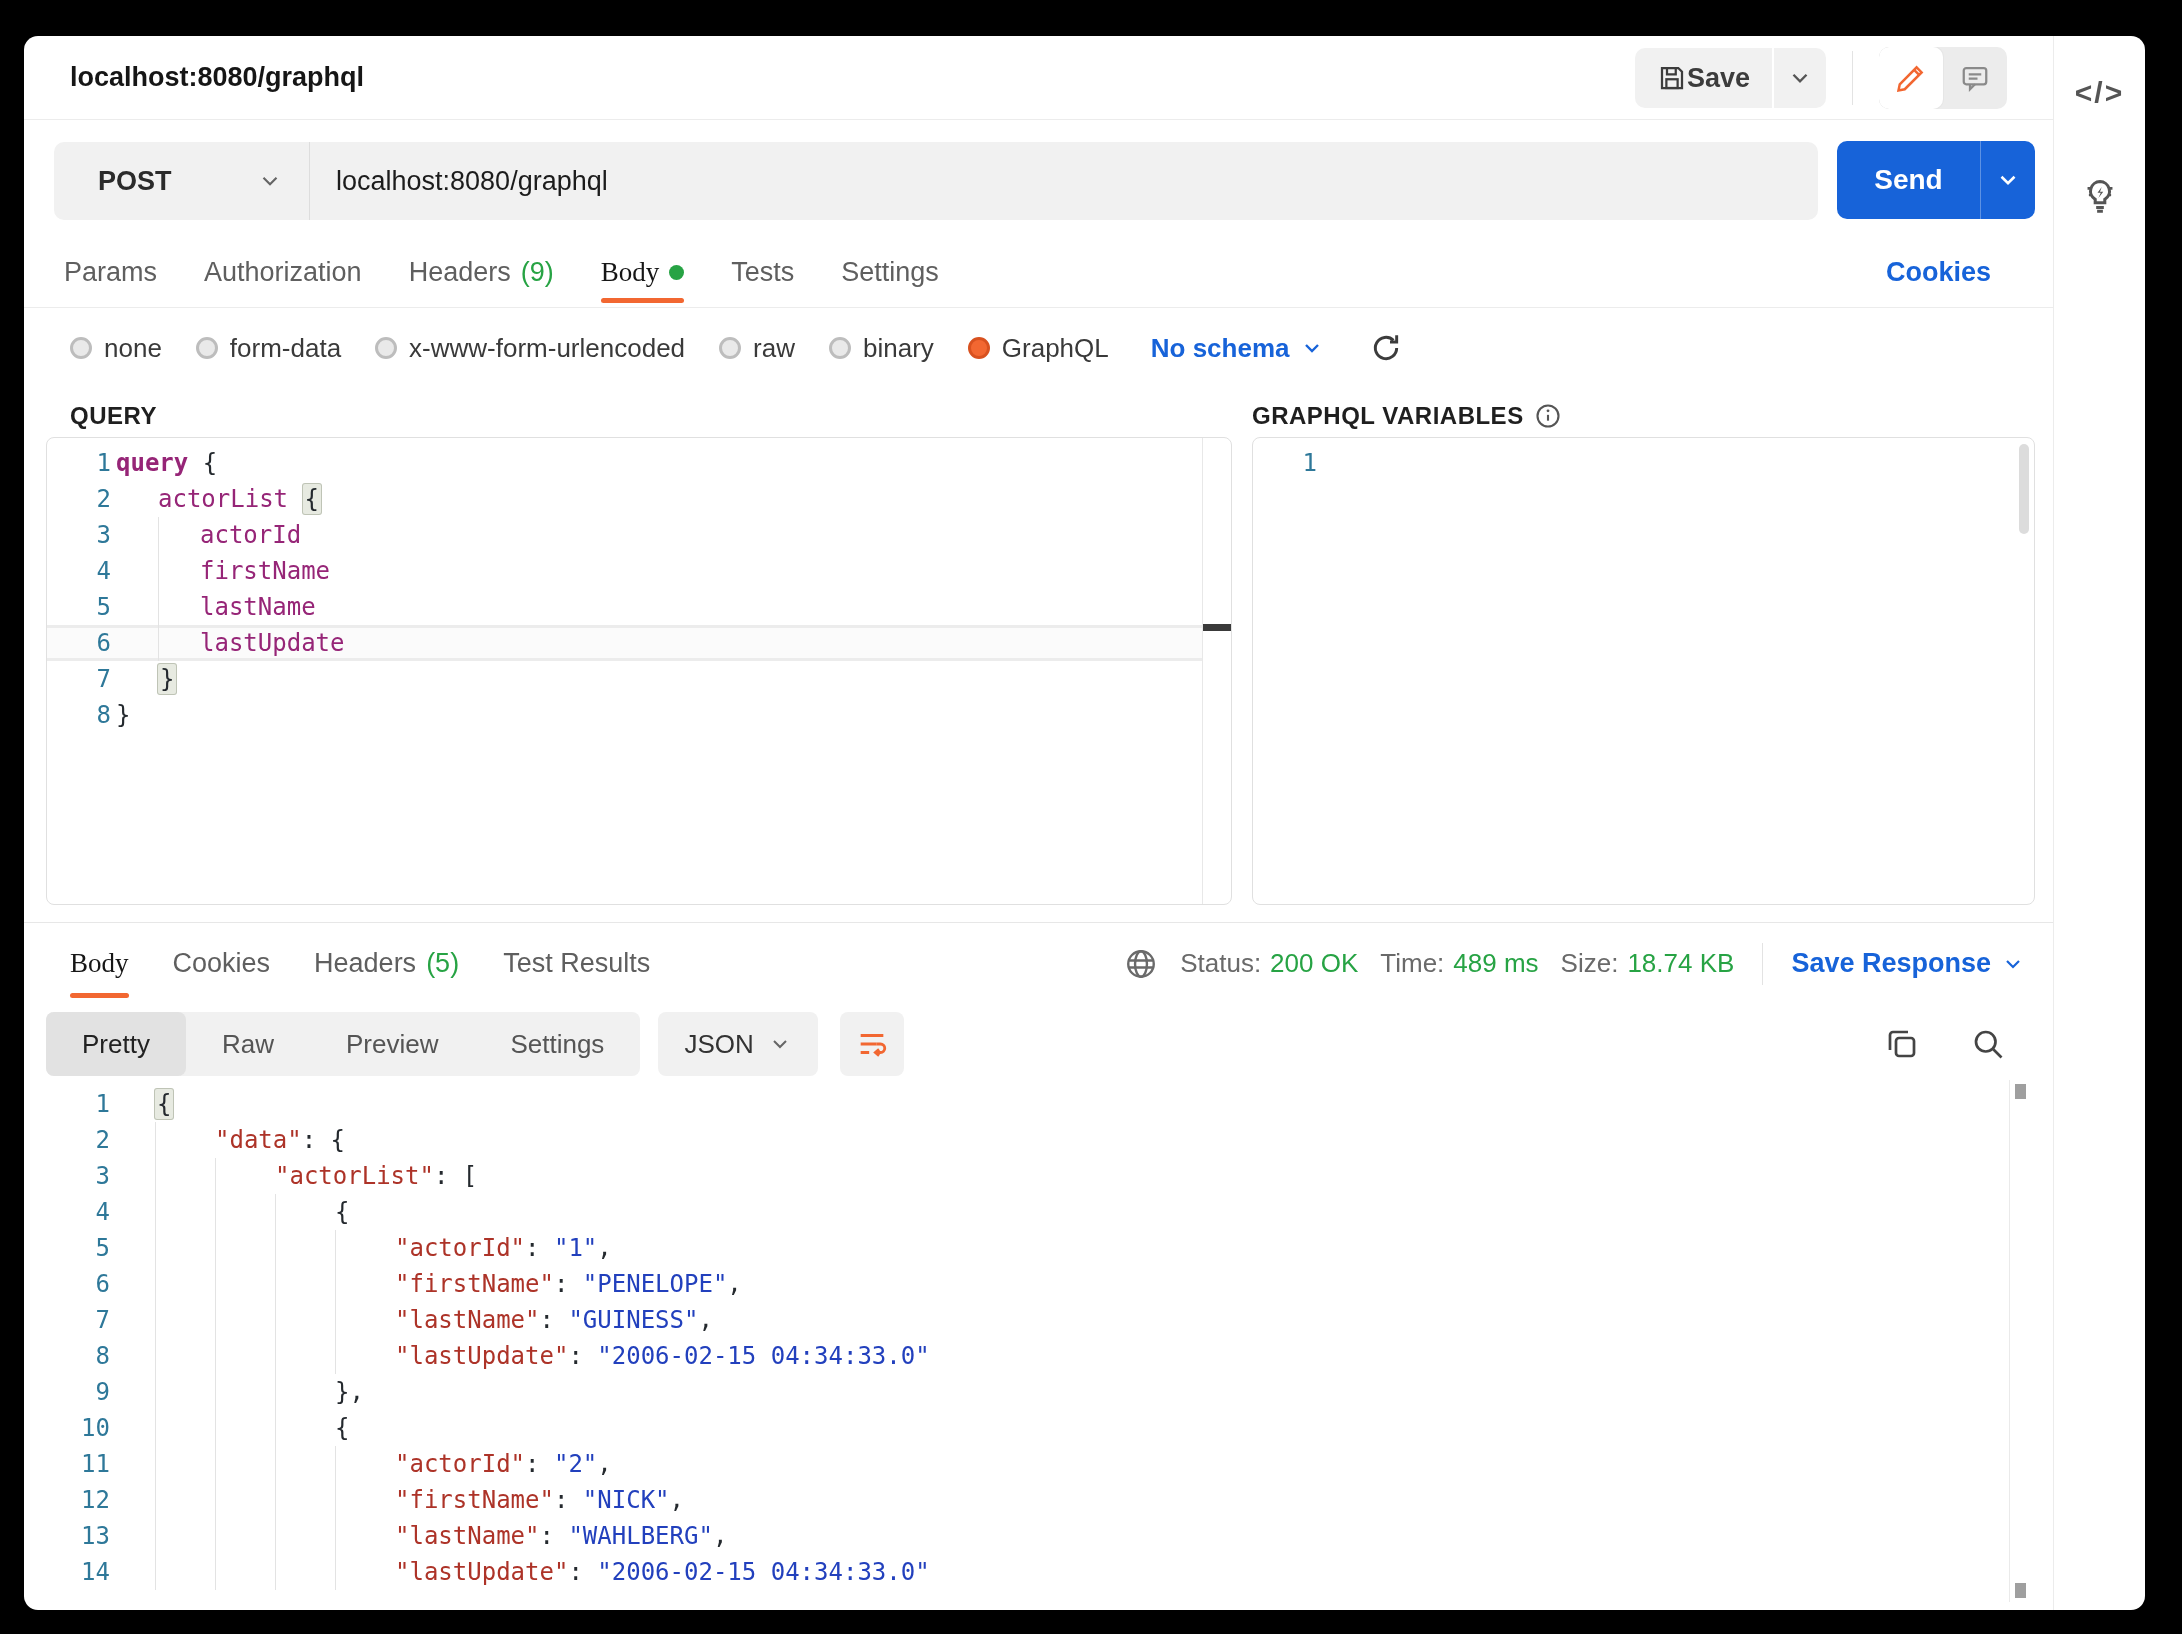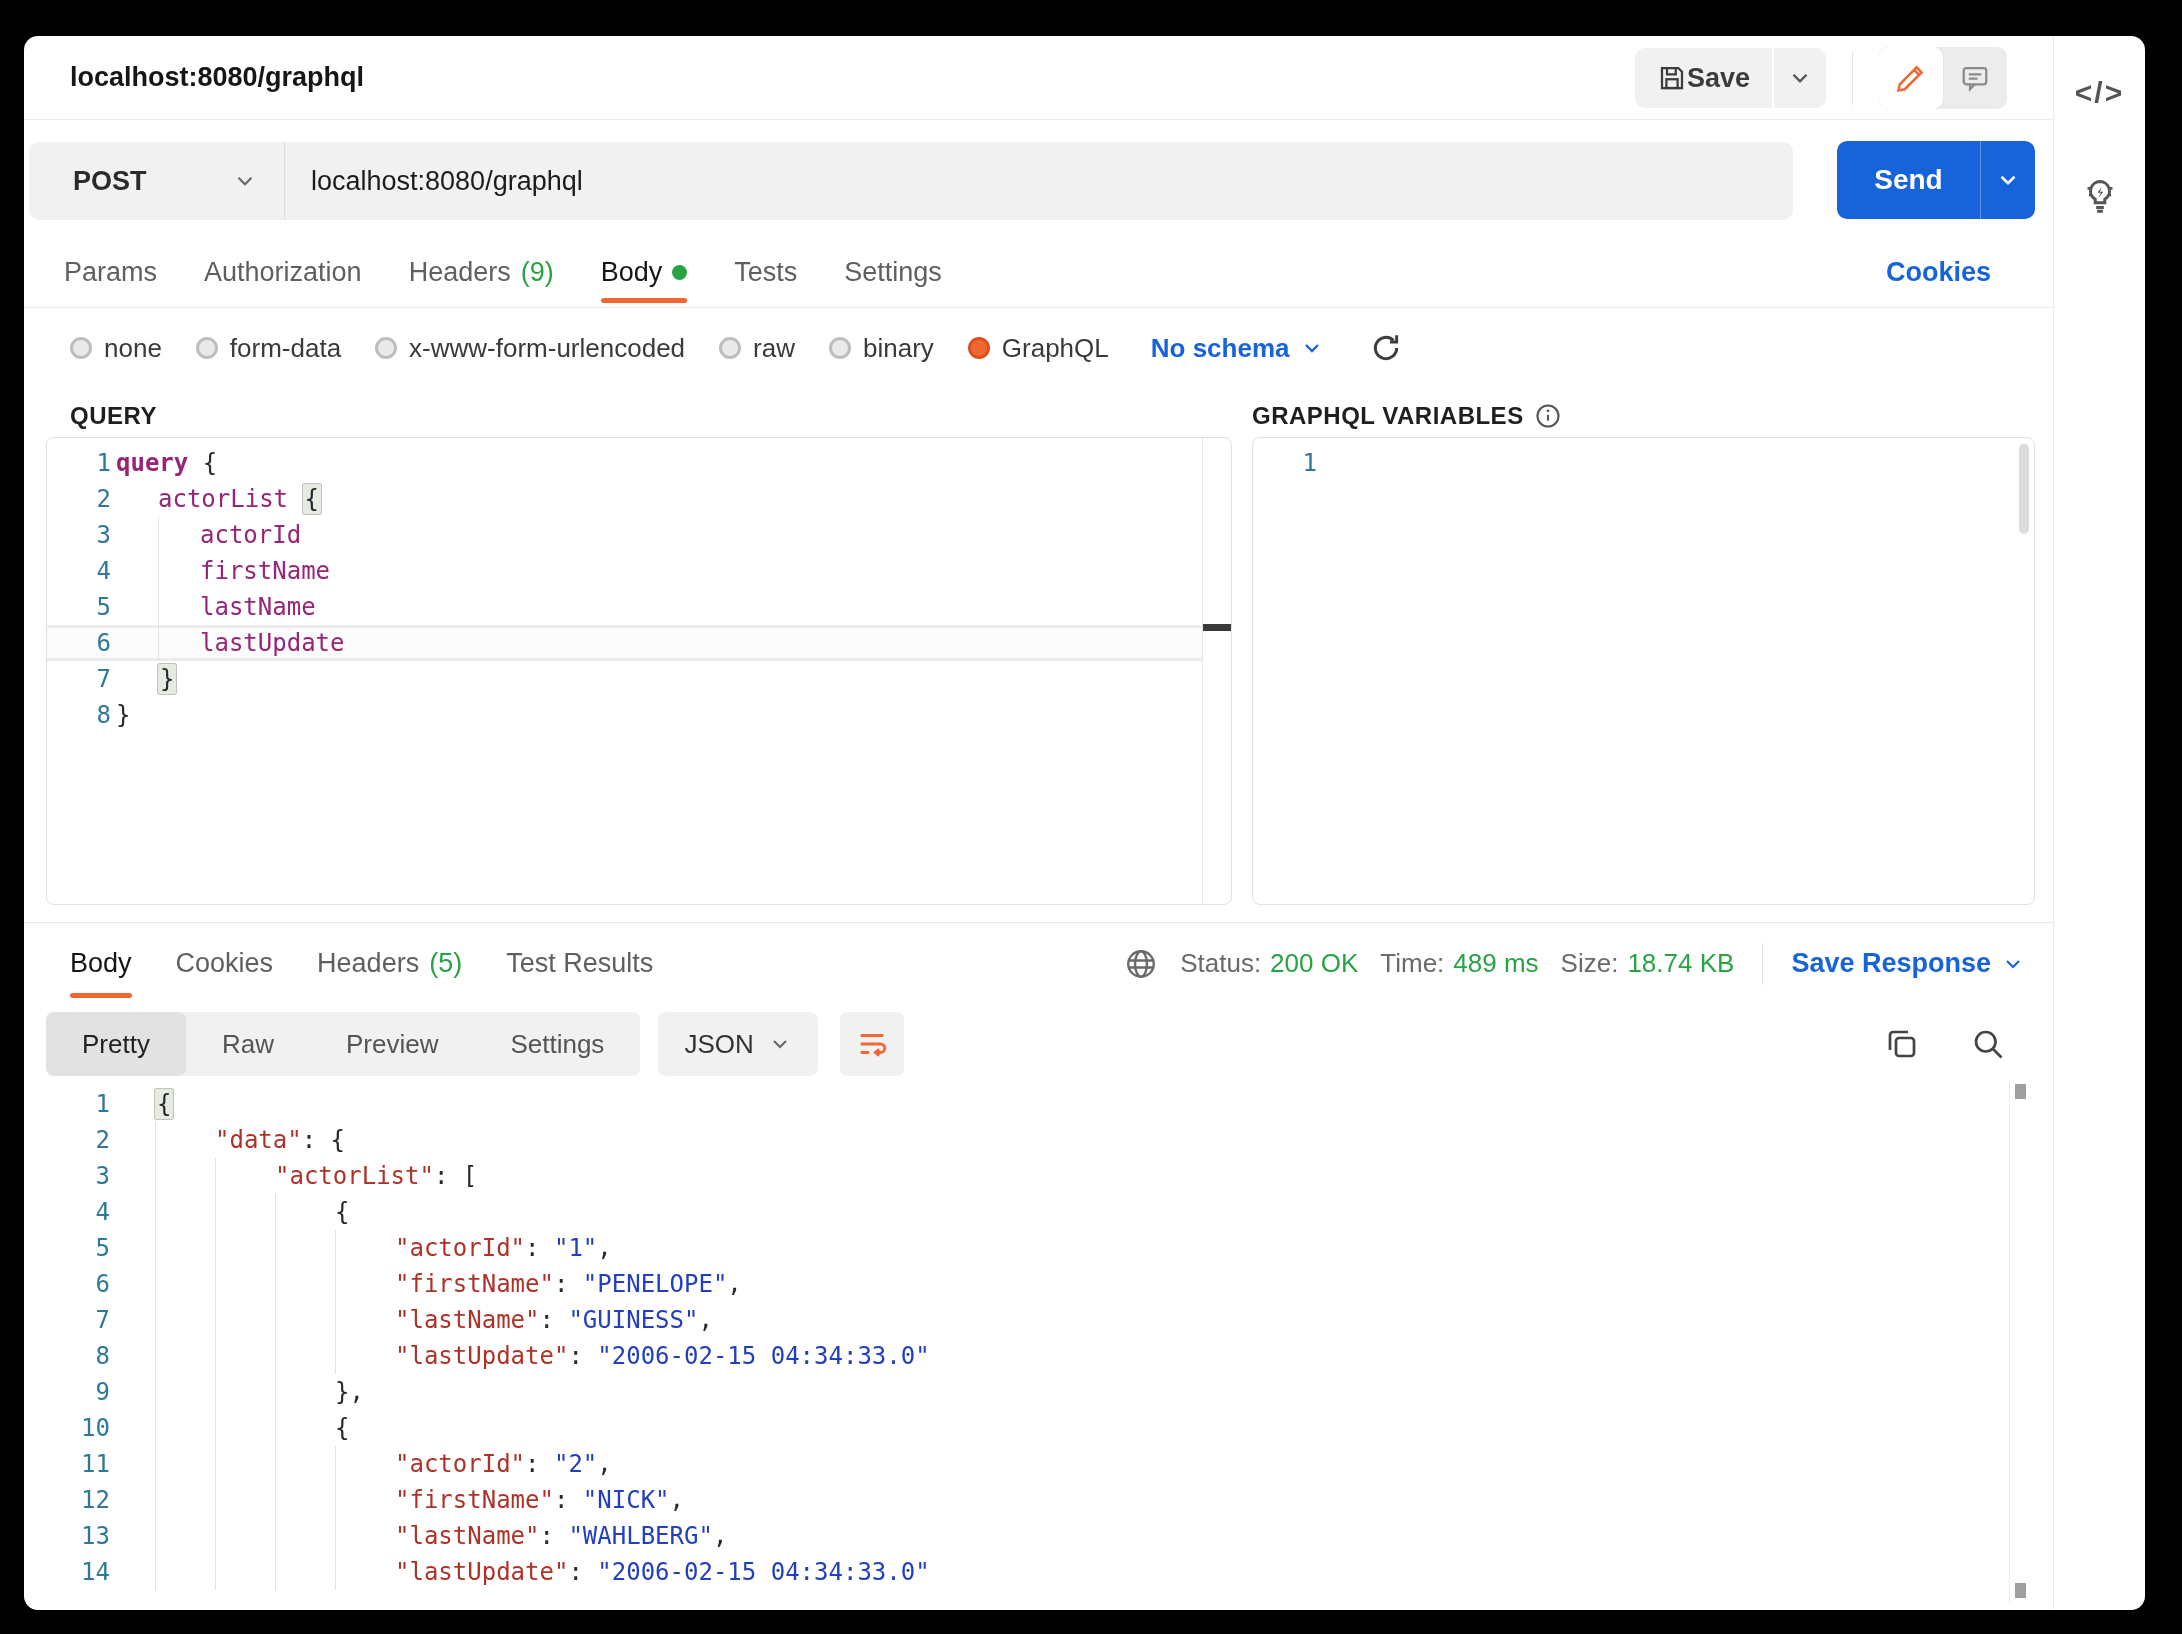--- a/index.html
+++ b/index.html
@@ -17,33 +17,33 @@
   .save-split { display:flex; align-items:center; }
   .btn-gray { background:#f1f1f1; height:60px; display:flex; align-items:center; justify-content:center; color:#3c3c3c; cursor:pointer; }
   .save-main { border-radius:10px 0 0 10px; padding:0 22px; gap:0; font-size:27px; font-weight:600; }
   .save-chev { border-radius:0 10px 10px 0; width:52px; margin-left:2px; color:#555; }
   .hdr-div { width:1px; height:54px; background:#e3e3e3; margin:0 26px; }
   .edit-seg { background:#ececec; border-radius:10px; height:62px; display:flex; overflow:hidden; }
   .seg-item { width:64px; height:62px; display:flex; align-items:center; justify-content:center; cursor:pointer; color:#7a7a7a; }
   .seg-item.active { background:#fff; border-radius:10px; box-shadow:0 0 0 1px #e6e6e6; }
 
   
-  .req-bar { position:absolute; left:5px; top:106px; width:1764px; height:78px; background:#f1f1f1; border-radius:10px; display:flex; align-items:center; }
+  .req-bar { position:absolute; left:30px; top:106px; width:1764px; height:78px; background:#f1f1f1; border-radius:10px; display:flex; align-items:center; }
   .method { width:255px; height:100%; display:flex; align-items:center; padding-left:44px; font-size:27px; font-weight:700; color:#2b2b2b; cursor:pointer; position:relative; }
   .method .chev { position:absolute; right:26px; color:#666; }
   .req-div { width:1px; height:100%; background:#ddd; }
   .url { flex:1; padding-left:26px; font-size:27px; color:#1c1c1c; }
   .send { position:absolute; top:105px; right:18px; width:198px; height:78px; background:var(--blue,#1763d9); border-radius:10px; display:flex; cursor:pointer; }
   .send-main { width:143px; display:flex; align-items:center; justify-content:center; color:#fff; font-size:28px; font-weight:600; }
   .send-chev { width:55px; display:flex; align-items:center; justify-content:center; color:#fff; border-left:1px solid rgba(255,255,255,.3); }
 
   
   .tabs-row { position:absolute; left:0; top:201px; width:100%; height:71px; border-bottom:1px solid #ececec; display:flex; align-items:center; padding-left:40px; gap:47px; }
   .tab { position:relative; height:100%; display:flex; align-items:center; gap:10px; font-size:27px; color:#5f5f5f; cursor:pointer; }
-  .tab.active { color:#161616; font-weight:500; }
+  .tab.active { color:#161616; font-weight:500;font-family:Liberation Serif, serif; }
   .tab.active::after { content:""; position:absolute; left:0; right:0; bottom:4px; height:5px; border-radius:3px; background:var(--orange,#f26731); }
   .tab .cnt { color:var(--green,#27a344); }
   .tab .dot { width:15px; height:15px; border-radius:50%; background:var(--green,#27a344); }
   .cookies { position:absolute; right:62px; font-size:27px; font-weight:600; color:var(--blue,#1763d9); cursor:pointer; }
 
   
   .modes-row { position:absolute; left:0; top:280px; width:100%; height:64px; display:flex; align-items:center; padding-left:46px; gap:34px; }
   .mode { display:flex; align-items:center; gap:12px; font-size:26px; color:#3a3a3a; cursor:pointer; }
   .radio { width:22px; height:22px; border-radius:50%; border:3px solid #bdbdbd; background:#e9e9e9; }
   .mode.sel .radio { border:3px solid #d8511f; background:var(--orange,#f26731); }

